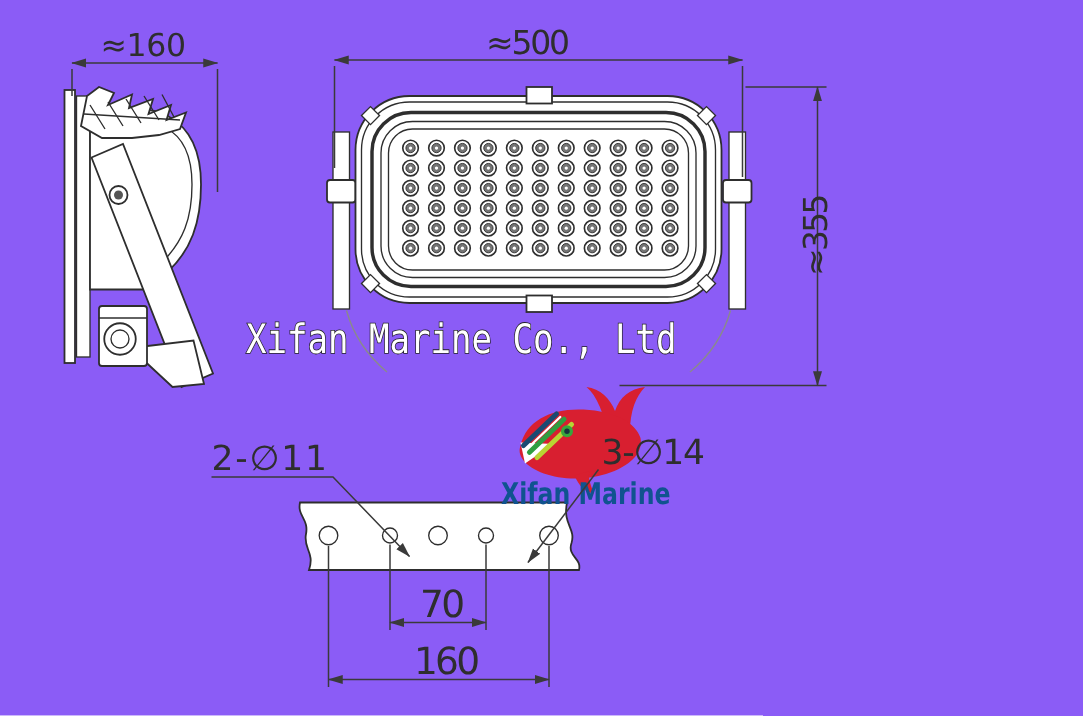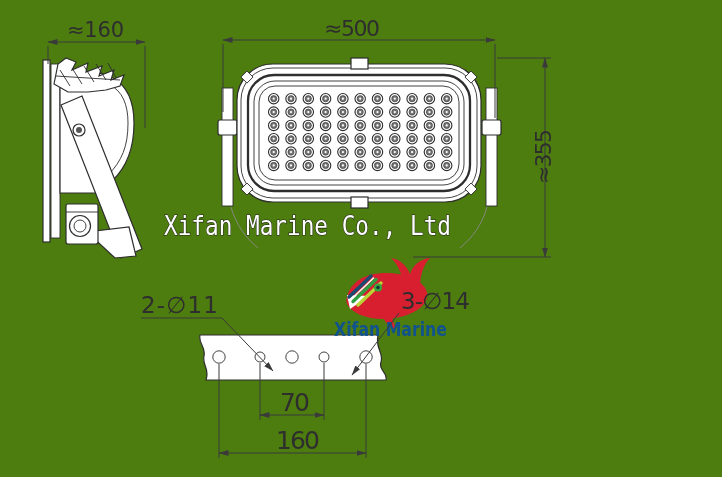--- a/index.html
+++ b/index.html
@@ -1,16 +1,16 @@
 <!DOCTYPE html>
 <html><head>
 <meta charset="utf-8">
 <style>
   html,body{margin:0;padding:0;background:#fff;}
-  .canvas{position:relative;width:722px;height:477px;background:#4d7c0f;overflow:hidden;
+  .canvas{position:relative;width:722px;height:477px;background:#8b5cf6;overflow:hidden;
           font-family:"Liberation Sans",sans-serif;text-align:center;}
   svg{position:absolute;left:0;top:0;}
   .ln{stroke:#2e2e2e;stroke-width:1.2;fill:none;}
   .lnw{stroke:#2e2e2e;stroke-width:1.2;fill:#ffffff;}
   .thick{stroke-width:2.3;}
   .thin{stroke-width:0.9;}
   .dim{stroke:#3a3a3a;stroke-width:1;fill:none;}
   .sketch{stroke:#8a8a8a;stroke-width:0.9;fill:none;}
   .dimtxt{font-family:"DejaVu Sans",sans-serif;fill:#2e2e2e;}
   .wm{font-family:"DejaVu Sans Mono","Liberation Mono",monospace;fill:#ffffff;

